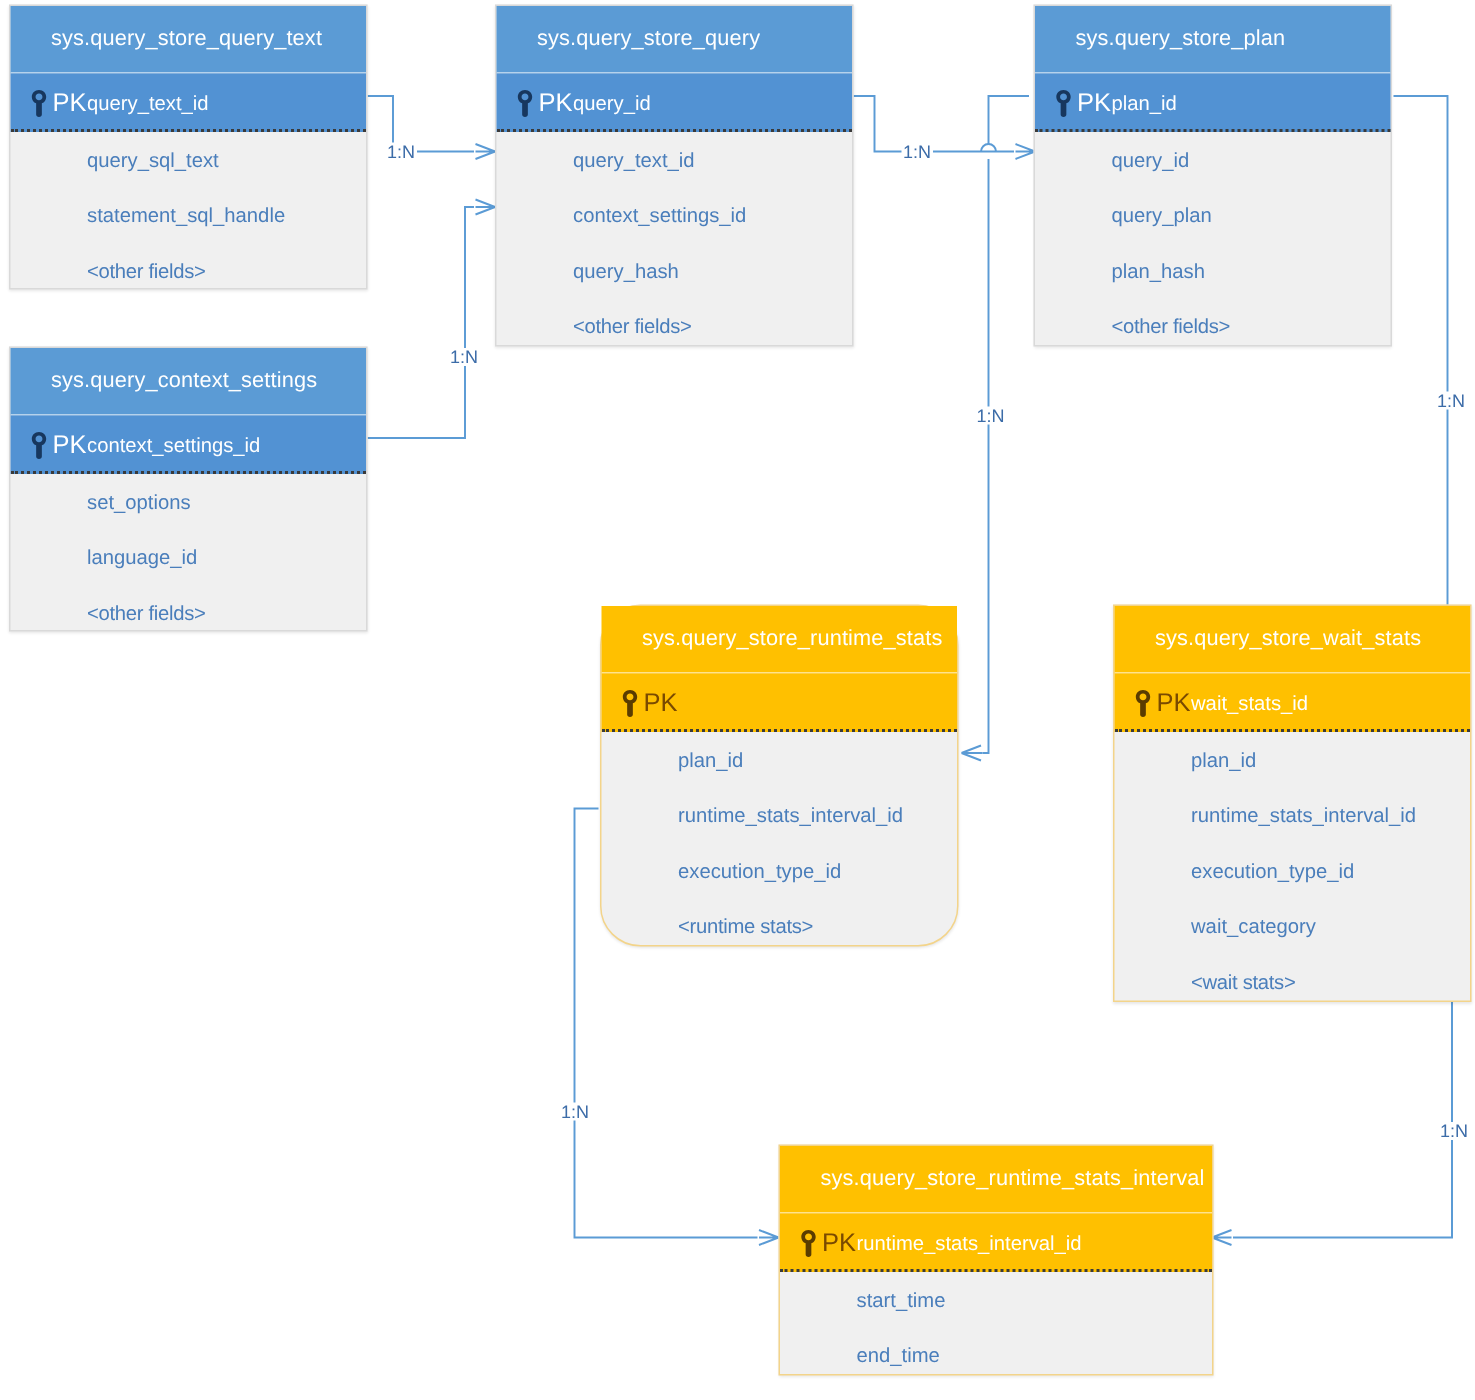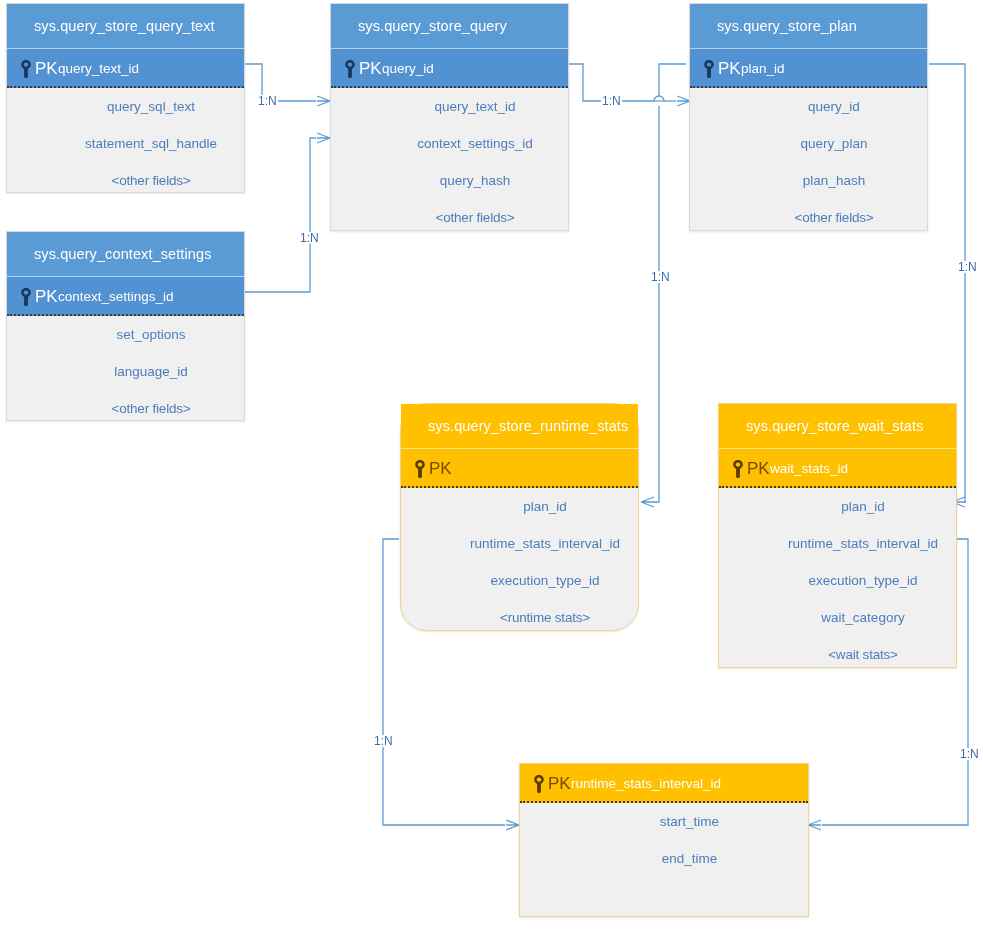--- a/index.html
+++ b/index.html
@@ -40,21 +40,21 @@
   }
   .ent-pk .pkname{
     position:absolute;left:51px;top:0;
     color:#ffffff;font-size:13.5px;
   }
   .ent-pk .pklabel{
     position:absolute;left:28px;top:0;
     font-size:17px;
   }
   .keyicon{position:absolute;left:12px;top:11px;width:14px;height:18px;}
-  .ent-body{position:relative;text-align:center;}
+  .ent-body{position:relative;}
   .field{
     position:relative;
     height:37px;
     line-height:37px;
     padding-left:51px;
     color:#4a7ebb;
     font-size:13.5px;
     white-space:nowrap;
   }
   .field.narrow{letter-spacing:-0.2px;}
@@ -232,39 +232,40 @@
       <span class="pklabel">PK</span>
     </div>
     <div class="ent-body">
       <div class="field">plan_id</div>
       <div class="field">runtime_stats_interval_id</div>
       <div class="field">execution_type_id</div>
       <div class="field narrow">&lt;runtime stats&gt;</div>
     </div>
   </div>
 
-  <div class="entity orange" style="left:718px;top:403px;width:239px;height:265px;">
+  <div class="entity orange" style="left:742px;top:403px;width:239px;height:265px;">
     <div class="ent-header">sys.query_store_wait_stats</div>
     <div class="ent-pk">
       <svg class="keyicon" viewBox="0 0 14 18">
         <path d="M7,0 C4.2,0 2.2,2.1 2.2,4.6 C2.2,6.5 3.4,8.2 5.1,8.9 L5.1,16.4 C5.1,17.3 5.9,18 7,18 C8.1,18 8.9,17.3 8.9,16.4 L8.9,8.9 C10.6,8.2 11.8,6.5 11.8,4.6 C11.8,2.1 9.8,0 7,0 Z M7,2.4 C8.3,2.4 9.3,3.4 9.3,4.6 C9.3,5.8 8.3,6.8 7,6.8 C5.7,6.8 4.7,5.8 4.7,4.6 C4.7,3.4 5.7,2.4 7,2.4 Z"></path>
       </svg>
       <span class="pklabel">PK</span>
       <span class="pkname">wait_stats_id</span>
     </div>
     <div class="ent-body">
       <div class="field">plan_id</div>
       <div class="field">runtime_stats_interval_id</div>
       <div class="field">execution_type_id</div>
       <div class="field">wait_category</div>
       <div class="field narrow">&lt;wait stats&gt;</div>
     </div>
   </div>
 
   <div class="entity orange" style="left:519px;top:763px;width:290px;height:154px;">
+    <div class="ent-header">sys.query_store_runtime_stats_interval</div>
     <div class="ent-pk">
       <svg class="keyicon" viewBox="0 0 14 18">
         <path d="M7,0 C4.2,0 2.2,2.1 2.2,4.6 C2.2,6.5 3.4,8.2 5.1,8.9 L5.1,16.4 C5.1,17.3 5.9,18 7,18 C8.1,18 8.9,17.3 8.9,16.4 L8.9,8.9 C10.6,8.2 11.8,6.5 11.8,4.6 C11.8,2.1 9.8,0 7,0 Z M7,2.4 C8.3,2.4 9.3,3.4 9.3,4.6 C9.3,5.8 8.3,6.8 7,6.8 C5.7,6.8 4.7,5.8 4.7,4.6 C4.7,3.4 5.7,2.4 7,2.4 Z"></path>
       </svg>
       <span class="pklabel">PK</span>
       <span class="pkname">runtime_stats_interval_id</span>
     </div>
     <div class="ent-body">
       <div class="field">start_time</div>
       <div class="field">end_time</div>

